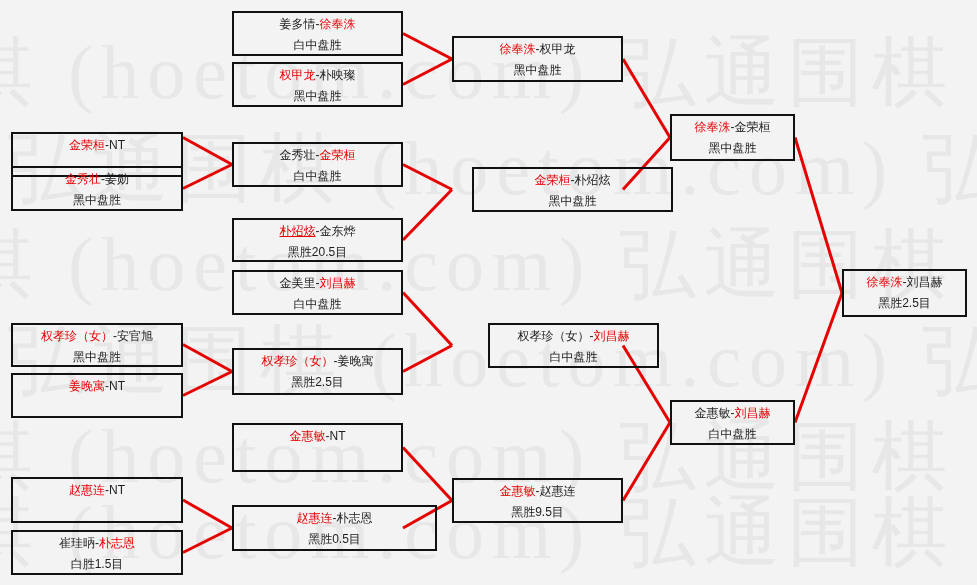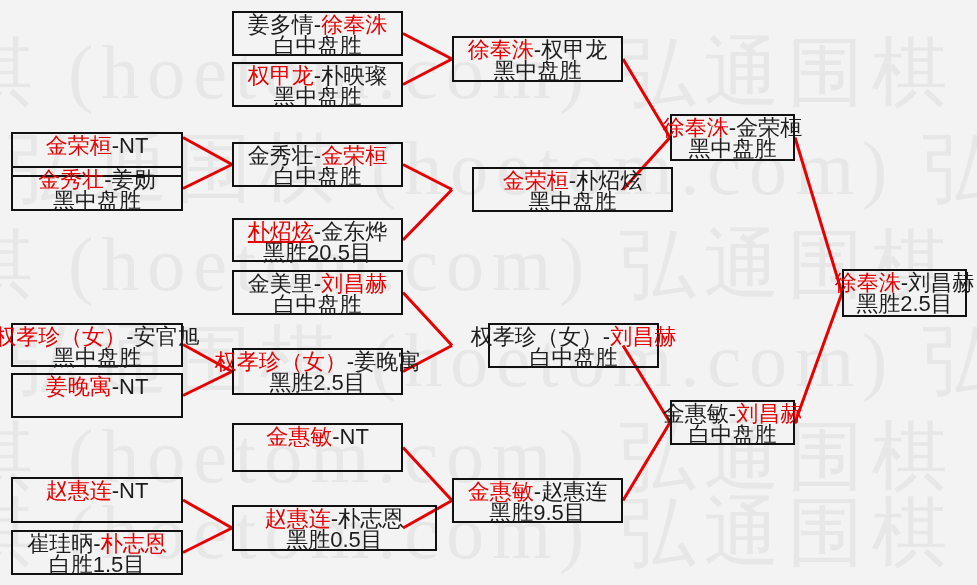--- a/index.html
+++ b/index.html
@@ -40,21 +40,21 @@
   .box {
     position:absolute;
     border:2px solid #111;
     background:transparent;
     z-index:2;
     display:flex;
     flex-direction:column;
     align-items:center;
     justify-content:flex-start;
     padding-top:1px;
-    font-size:22px;
+    font-size:12px;
     line-height:21px;
     color:#1c1c1c;
     text-align:center;
     letter-spacing:0;
   }
   .box .l1, .box .l2 { display:block; white-space:nowrap; }
   .box .win { color:#e60000; }
 </style>
 </head>
 <body>

